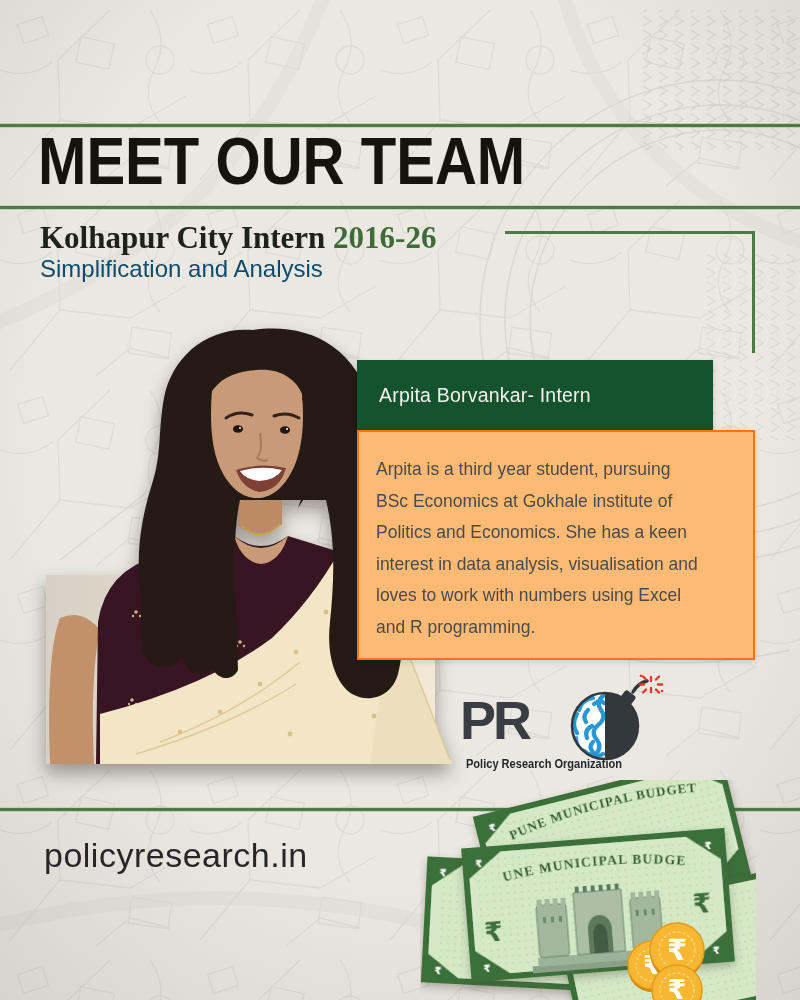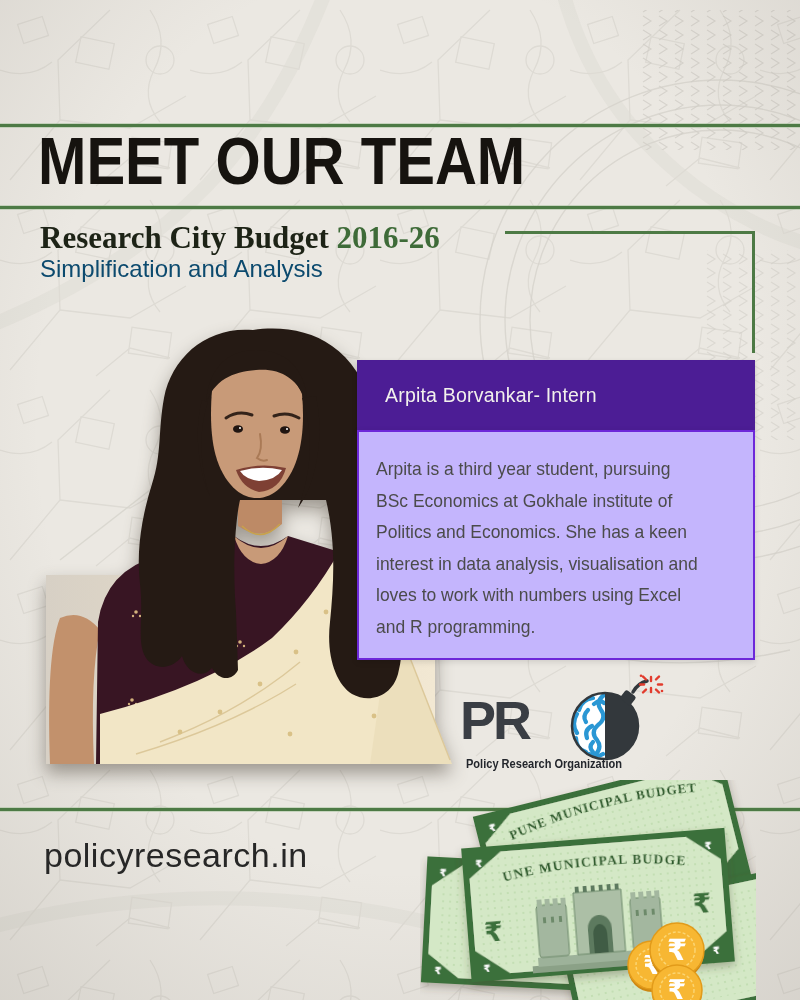--- a/index.html
+++ b/index.html
@@ -30,26 +30,26 @@
 
   
   #frame-h { left:505px; top:231px; width:250px; height:3px; background:#4d7a45; z-index:2; }
   #frame-v { left:752px; top:231px; width:3px; height:122px; background:#4d7a45; z-index:2; }
 
   
   #photo { left:40px; top:312px; width:420px; height:470px; z-index:2;
            filter:drop-shadow(0 9px 9px rgba(60,50,40,.45)); }
 
   
-  #name-card { left:357px; top:360px; width:398px; height:70px; background:#4c1d95;
-               display:flex; align-items:center; padding-left:28px; z-index:3;
+  #name-card { left:357px; top:360px; width:356px; height:70px; background:#14532d;
+               display:flex; align-items:center; padding-left:22px; z-index:3;
                box-shadow:0 2px 5px rgba(0,0,0,.15); }
   #name-card .name { color:#f2f1ec; font-size:19.5px; letter-spacing:.2px; }
-  #bio-card { left:357px; top:430px; width:398px; height:230px; background:#c4b5fd;
-              border:2px solid #6d28d9; z-index:3; box-shadow:0 2px 6px rgba(0,0,0,.12);
+  #bio-card { left:357px; top:430px; width:398px; height:230px; background:#fdba74;
+              border:2px solid #f97316; z-index:3; box-shadow:0 2px 6px rgba(0,0,0,.12);
               padding:21px 0 0 17px; }
   #bio-card .lines { transform:scaleX(.92); transform-origin:left top; }
   .bio-line { font-size:19px; line-height:31.5px; color:#4b4b4b; white-space:nowrap; }
 
   
   #logo-acronym { left:460px; top:683px; font-size:54px; font-weight:bold; color:#3a3e44;
                   letter-spacing:-3px; line-height:75px; z-index:3; }
   #bomb-svg { left:559px; top:674px; z-index:3; }
   #logo-name { left:466px; top:756px; font-size:13px; font-weight:bold; color:#23262c;
                letter-spacing:0; transform:scaleX(.85); transform-origin:left top;
@@ -103,21 +103,21 @@
   <rect x="700" y="250" width="100" height="190" fill="url(#chev)" opacity="0.6"></rect>
   <rect width="800" height="1000" fill="url(#vig)"></rect>
 </svg>
 
 <div class="rule" id="rule-top"></div>
 <div class="rule" id="rule-mid"></div>
 <div class="rule" id="rule-footer"></div>
 
 <div class="abs" id="page-title">MEET OUR TEAM</div>
 <div class="abs" id="subtitle">
-  <span class="prog">Research City Budget</span>
+  <span class="prog">Kolhapur City Intern</span>
   <span class="year">2016-26</span>
 </div>
 <div class="abs" id="tagline">Simplification and Analysis</div>
 
 <div class="abs" id="frame-h"></div>
 <div class="abs" id="frame-v"></div>
 
 <svg class="abs" id="photo" width="420" height="470" viewBox="0 0 420 470" xmlns="http://www.w3.org/2000/svg">
   <defs>
     <linearGradient id="photobg" x1="0" y1="0" x2="1" y2="0">

